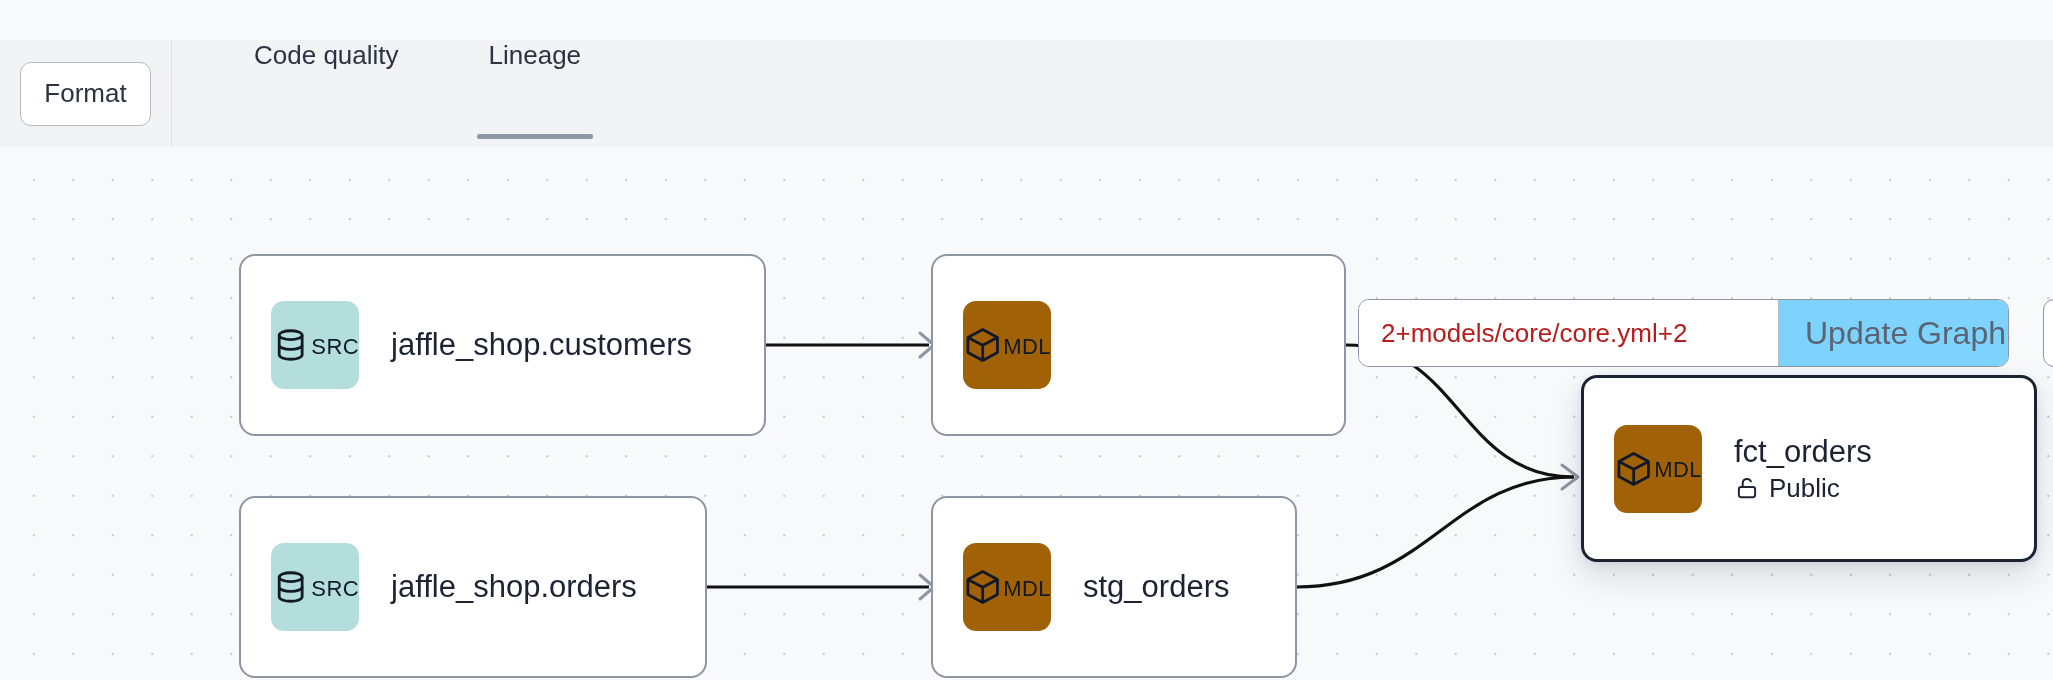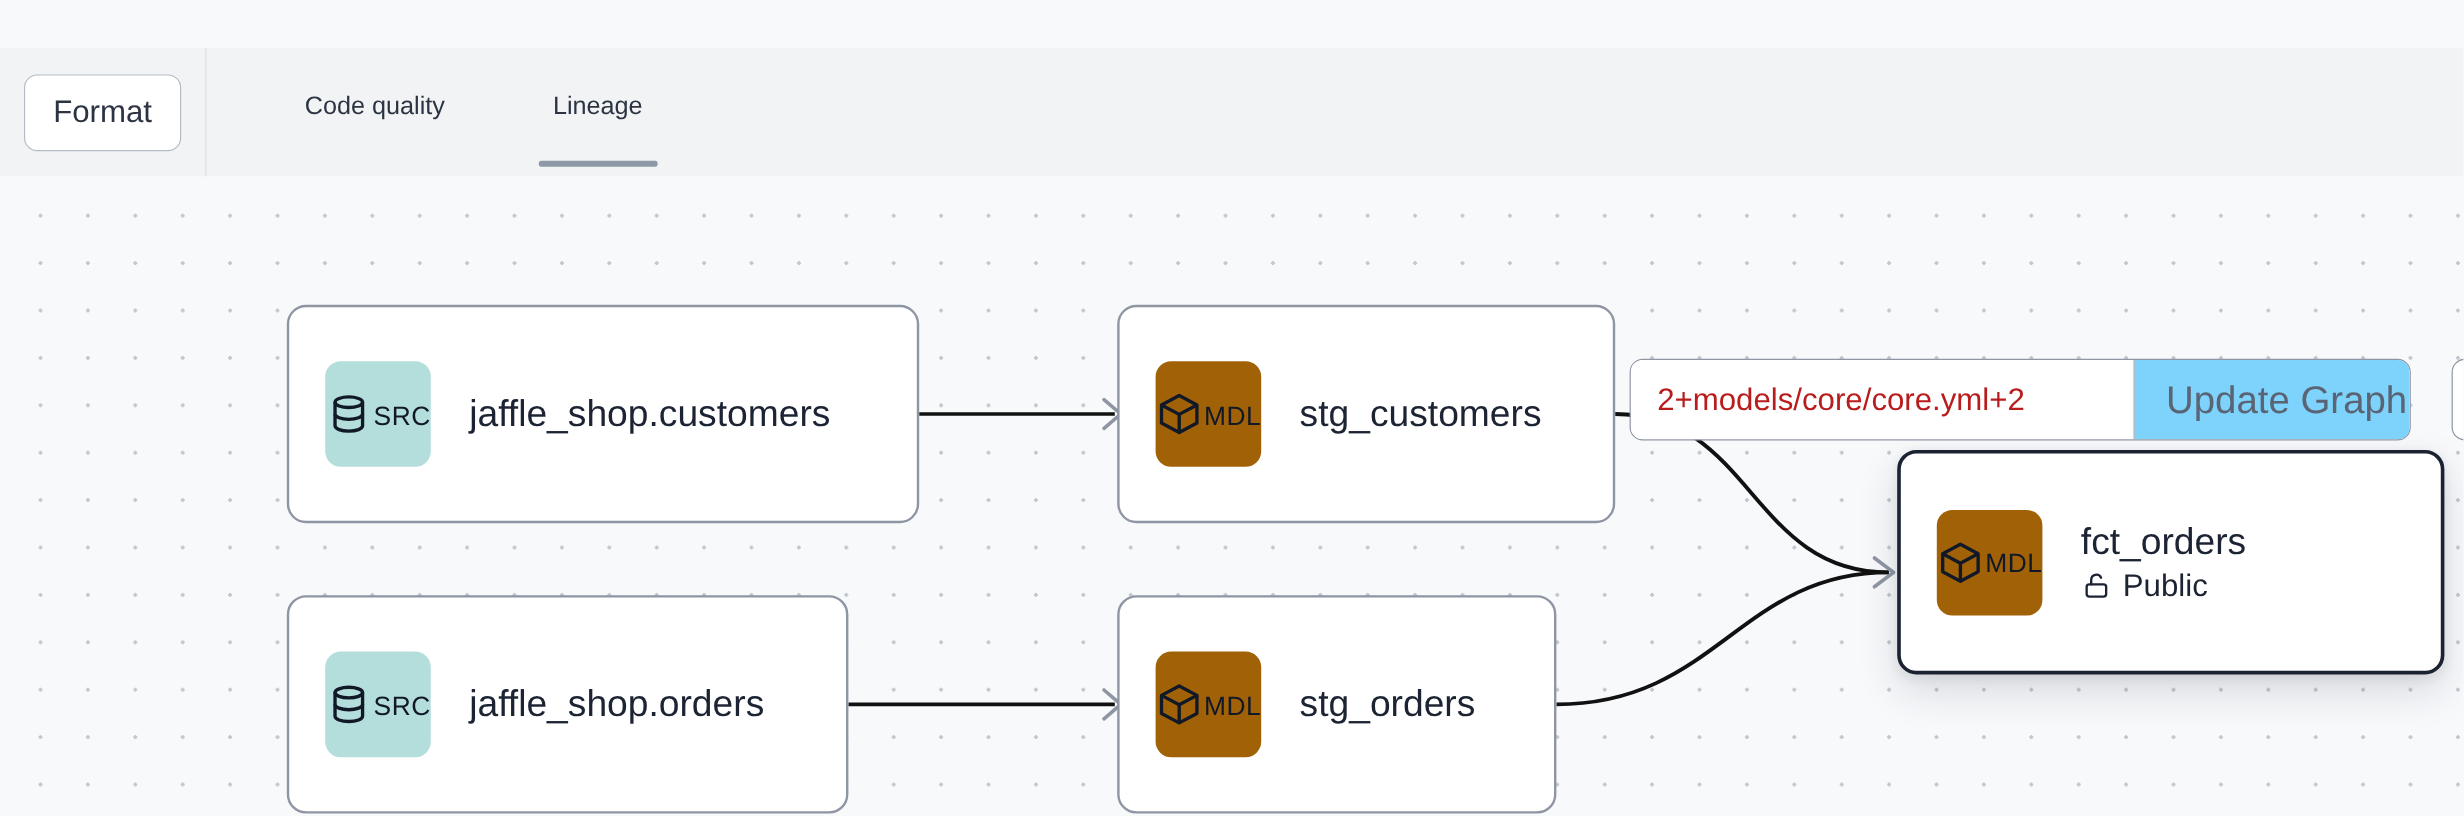--- a/index.html
+++ b/index.html
@@ -34,25 +34,25 @@
     display: flex; align-items: center; justify-content: center;
     cursor: pointer;
   }
   .tabs {
     display: flex; align-items: flex-start; height: 107px;
     padding-left: 70px;
   }
   .tab {
     position: relative;
     height: 107px;
-    display: flex; align-items: center;
+    display: flex; align-items: flex-start;
     padding: 0 0 0 0;
     margin-right: 66px;
     color: #2c3342;
-    font-size: 21px;
+    font-size: 26px;
     cursor: pointer;
     padding-bottom: 10px;
   }
   .tab .tab-hit { padding: 0 12px; }
   .tab.active::after {
     content: "";
     position: absolute;
     left: 0; right: 0; bottom: 8px;
     height: 5px;
     background: #8e99a8;
@@ -222,23 +222,20 @@
 
     <div class="node" style="left:931px; top:107px; width:415px; height:182px;">
       <div class="badge mdl">
         <svg width="40" height="40" viewBox="0 0 24 24" fill="none" stroke="#111827" stroke-width="1.7" stroke-linejoin="round">
           <path d="M12 2.6 21 7.4v9.2L12 21.4 3 16.6V7.4z"></path>
           <path d="M3 7.4 12 12.2 21 7.4"></path>
           <path d="M12 12.2v9.2"></path>
         </svg>
         <span class="badge-text">MDL</span>
       </div>
-      <div class="node-body">
-        <div class="node-title">stg_customers</div>
-      </div>
     </div>
 
     <div class="node" style="left:931px; top:349px; width:366px; height:182px;">
       <div class="badge mdl">
         <svg width="40" height="40" viewBox="0 0 24 24" fill="none" stroke="#111827" stroke-width="1.7" stroke-linejoin="round">
           <path d="M12 2.6 21 7.4v9.2L12 21.4 3 16.6V7.4z"></path>
           <path d="M3 7.4 12 12.2 21 7.4"></path>
           <path d="M12 12.2v9.2"></path>
         </svg>
         <span class="badge-text">MDL</span>

